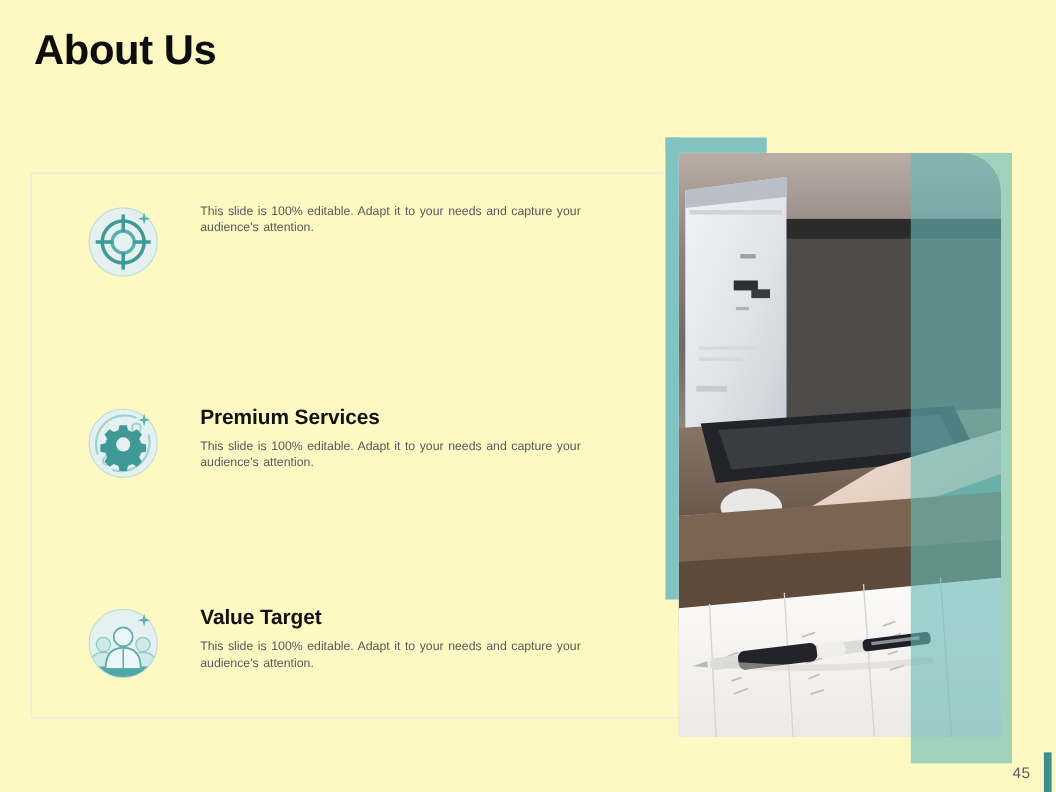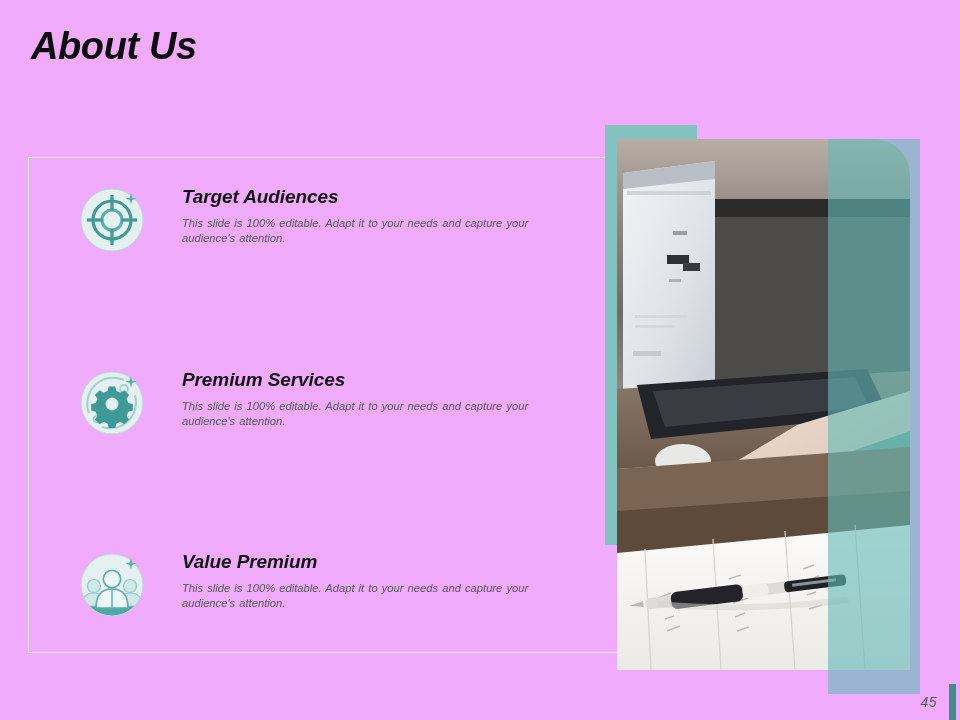--- a/index.html
+++ b/index.html
@@ -12,22 +12,21 @@
     height: 720px;
     position: relative;
     overflow: hidden;
     font-family: "Liberation Sans", sans-serif;
   }
 
   
   #slide {
     position: absolute;
     inset: 0;
-    background: #f0abfc;
-    font-style: italic;
+    background: #fef9c3;
   }
 
   
   #page-title {
     position: absolute;
     left: 31px;
     top: 26px;
     font-size: 38px;
     font-weight: bold;
     color: #0d0d0d;
@@ -181,21 +180,20 @@
         <circle cx="34" cy="35" r="19" fill="none" stroke="#3f9a97" stroke-width="3.2"></circle>
         <circle cx="34" cy="35" r="10" fill="none" stroke="#57b0ad" stroke-width="3"></circle>
         <line x1="34" y1="10" x2="34" y2="26" stroke="#3f9a97" stroke-width="3.2"></line>
         <line x1="34" y1="44" x2="34" y2="60" stroke="#3f9a97" stroke-width="3.2"></line>
         <line x1="9" y1="35" x2="25" y2="35" stroke="#3f9a97" stroke-width="3.2"></line>
         <line x1="43" y1="35" x2="59" y2="35" stroke="#3f9a97" stroke-width="3.2"></line>
         <path d="M53 8 L54.2 12.6 L58.6 13.8 L54.2 15 L53 19.4 L51.8 15 L47.4 13.8 L51.8 12.6 Z" fill="#57b0ad"></path>
       </svg>
     </div>
     <div class="feature-text">
-      <div class="feature-title">Target Audiences</div>
       <div class="feature-desc">This slide is 100% editable. Adapt it to your needs and capture your audience's attention.</div>
     </div>
   </div>
 
   <div class="feature-row r1">
     <div class="feature-icon">
       <svg viewBox="0 0 68 68" xmlns="http://www.w3.org/2000/svg">
         <circle cx="34" cy="35" r="31" fill="#e4f1f0"></circle>
         <circle cx="34" cy="35" r="31" fill="none" stroke="#b9ddda" stroke-width="1"></circle>
         <path d="M11 45 A26 26 0 0 1 46 12" fill="none" stroke="#9fd2cf" stroke-width="2"></path>
@@ -235,21 +233,21 @@
 
           <circle cx="34" cy="29" r="8.6" fill="#eaf7f6" stroke="#5aacaa" stroke-width="1.6"></circle>
           <path d="M18 58 Q18 39 34 39 Q50 39 50 58 Z" fill="#eaf7f6" stroke="#5aacaa" stroke-width="1.6"></path>
           <line x1="34" y1="40" x2="34" y2="58" stroke="#5aacaa" stroke-width="1.4"></line>
         </g>
         <circle cx="34" cy="35" r="31" fill="none" stroke="#b9ddda" stroke-width="1"></circle>
         <path d="M53 8 L54.2 12.6 L58.6 13.8 L54.2 15 L53 19.4 L51.8 15 L47.4 13.8 L51.8 12.6 Z" fill="#57b0ad"></path>
       </svg>
     </div>
     <div class="feature-text">
-      <div class="feature-title">Value Premium</div>
+      <div class="feature-title">Value Target</div>
       <div class="feature-desc">This slide is 100% editable. Adapt it to your needs and capture your audience's attention.</div>
     </div>
   </div>
 
   <div id="image-block">
     <div id="frame-accent-top"></div>
     <div id="frame-accent-left"></div>
 
     <div id="photo">
       <svg id="photo-canvas" viewBox="0 0 293 531" preserveAspectRatio="none" xmlns="http://www.w3.org/2000/svg">

